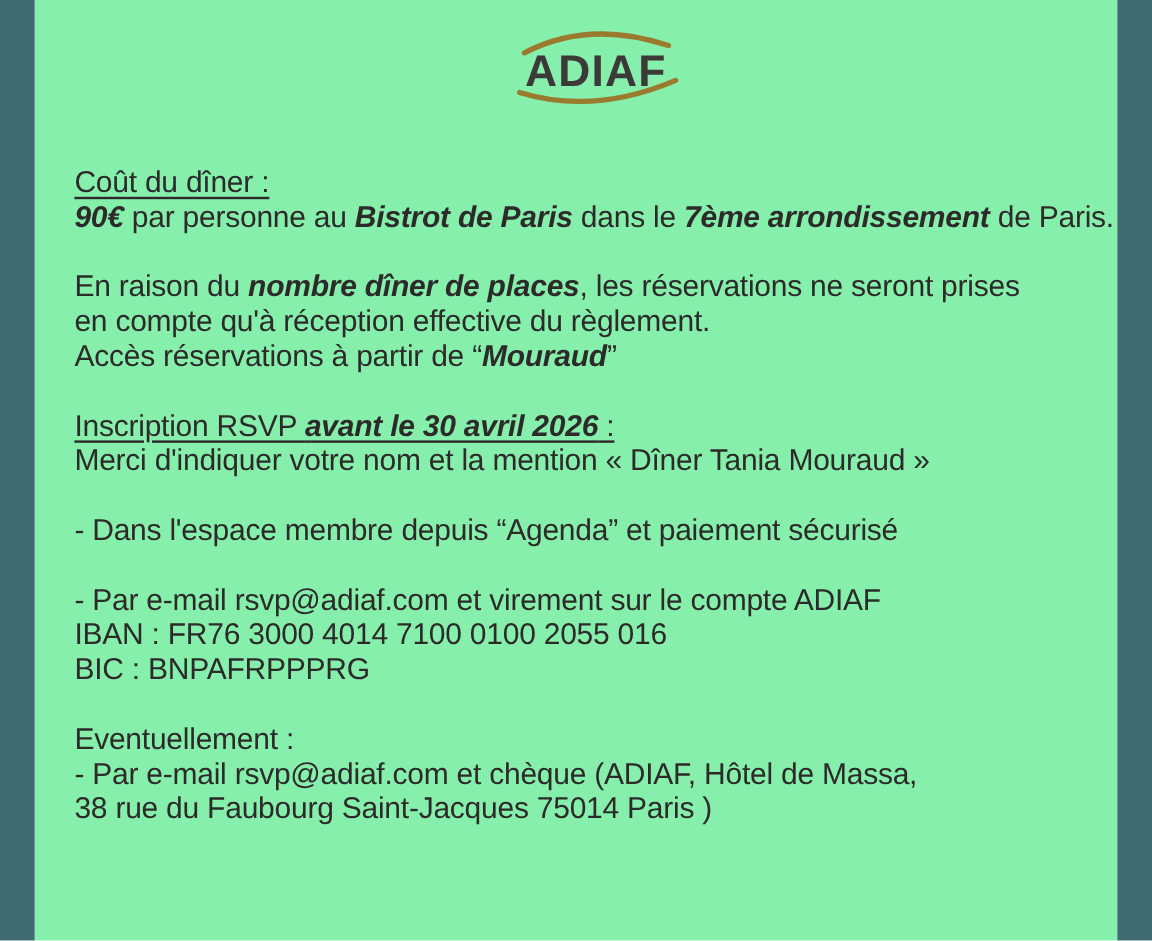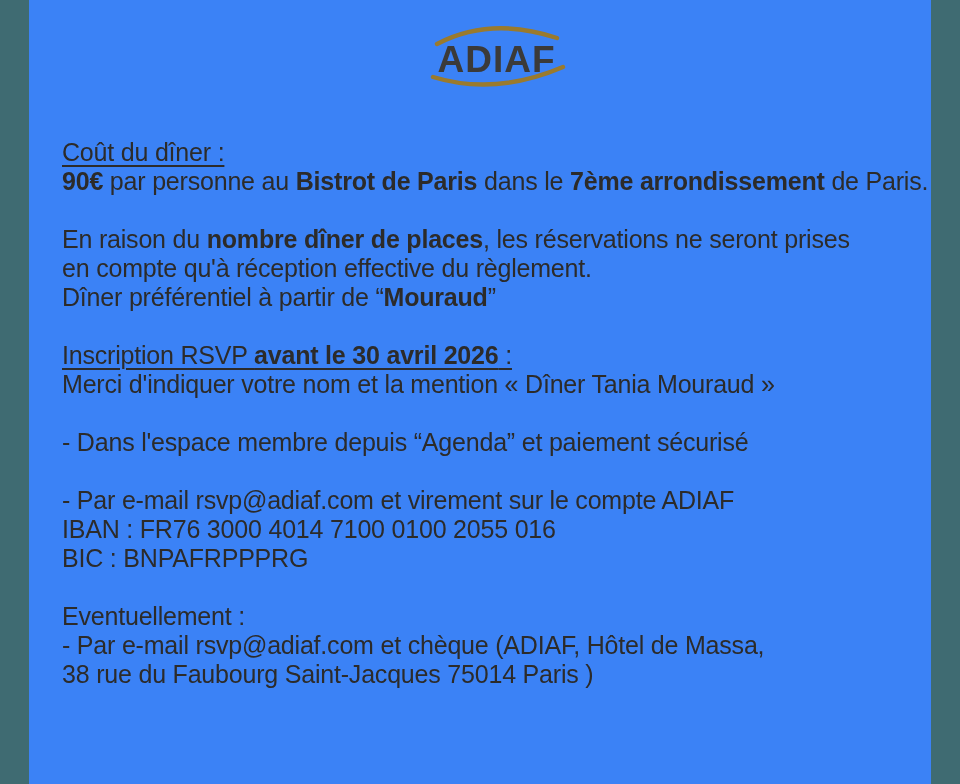--- a/index.html
+++ b/index.html
@@ -20,21 +20,21 @@
     background: #3f6b72;
   }
   .strip.left  { left: 0; }
   .strip.right { right: 0; }
   .content {
     position: absolute;
     left: 29px;
     right: 29px;
     top: 0;
     bottom: 0;
-    background: #3b82f6;
+    background: #86efac;
     padding: 8px 0 12px 33px;
     box-sizing: border-box;
   }
   .logo {
     position: relative;
     width: 160px;
     height: 86px;
     margin: 0 auto;
   }
   .logo svg { position: absolute; left: 0; top: 0; }
@@ -52,21 +52,21 @@
   }
   .body-text {
     margin-top: 44px;
     font-size: 25px;
     line-height: 29px;
     letter-spacing: -0.2px;
   }
   .section { margin: 0 0 29px 0; }
   .section:last-child { margin-bottom: 0; }
   p { margin: 0; }
-  strong, b { font-weight: 700; }
+  strong, b { font-weight: 700; font-style: italic; }
   .u {
     text-decoration: underline;
     text-underline-offset: 4px;
     text-decoration-thickness: 1.5px;
   }
 </style>
 </head>
 <body>
 
 <div class="page">
@@ -86,21 +86,21 @@
     <div class="body-text">
 
       <div class="section">
         <p class="u"><span>Coût du dîner :</span></p>
         <p><strong>90€</strong><span> par personne au </span><strong>Bistrot de Paris</strong><span> dans le </span><strong>7ème arrondissement</strong><span> de Paris.</span></p>
       </div>
 
       <div class="section">
         <p><span>En raison du </span><strong>nombre dîner de places</strong><span>, les réservations ne seront prises</span></p>
         <p>en compte qu'à réception effective du règlement.</p>
-        <p><span>Dîner préférentiel à partir de “</span><strong>Mouraud</strong><span>”</span></p>
+        <p><span>Accès réservations à partir de “</span><strong>Mouraud</strong><span>”</span></p>
       </div>
 
       <div class="section">
         <p class="u"><span>Inscription RSVP </span><strong>avant le 30 avril 2026</strong><span> :</span></p>
         <p>Merci d'indiquer votre nom et la mention « Dîner Tania Mouraud »</p>
       </div>
 
       <div class="section">
         <p>- Dans l'espace membre depuis “Agenda” et paiement sécurisé</p>
       </div>

